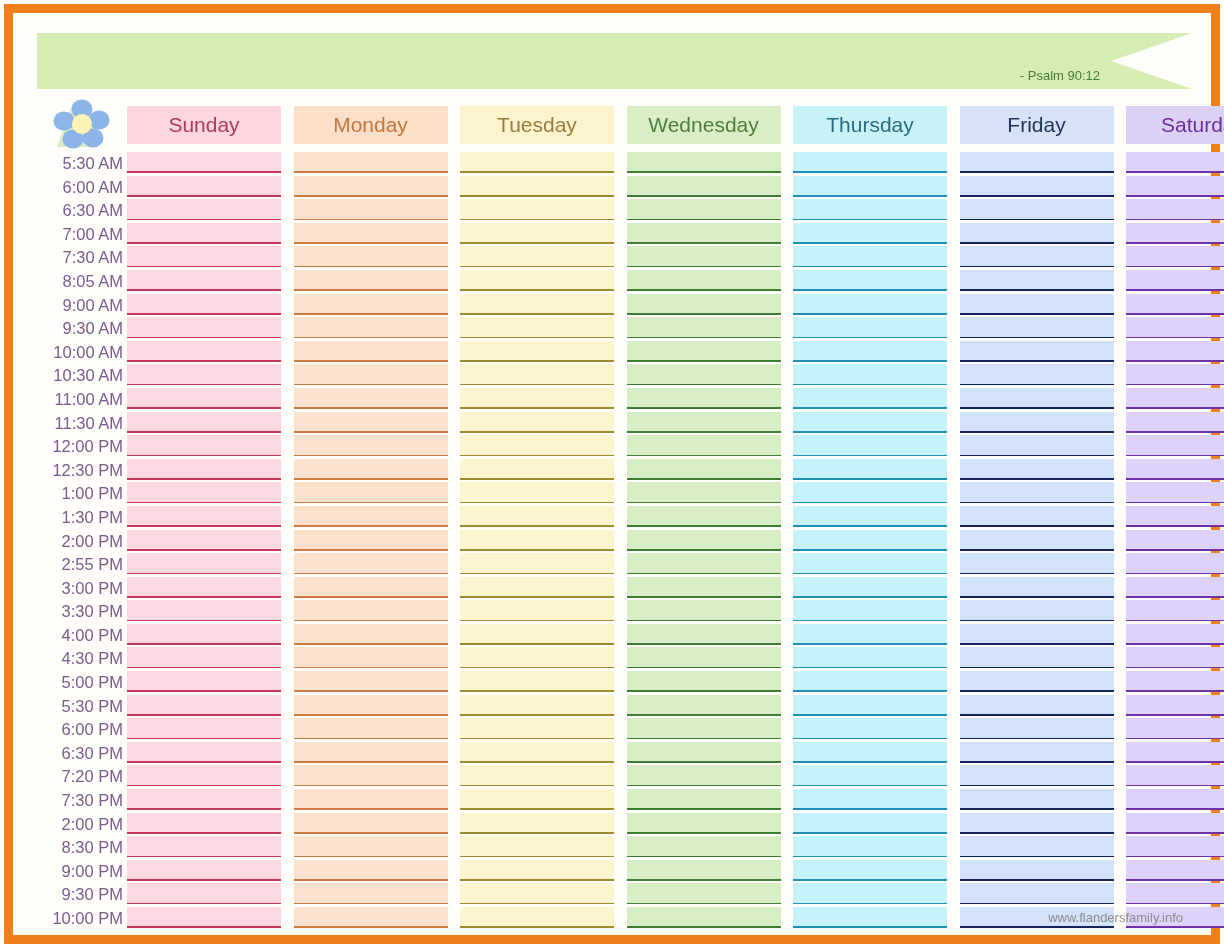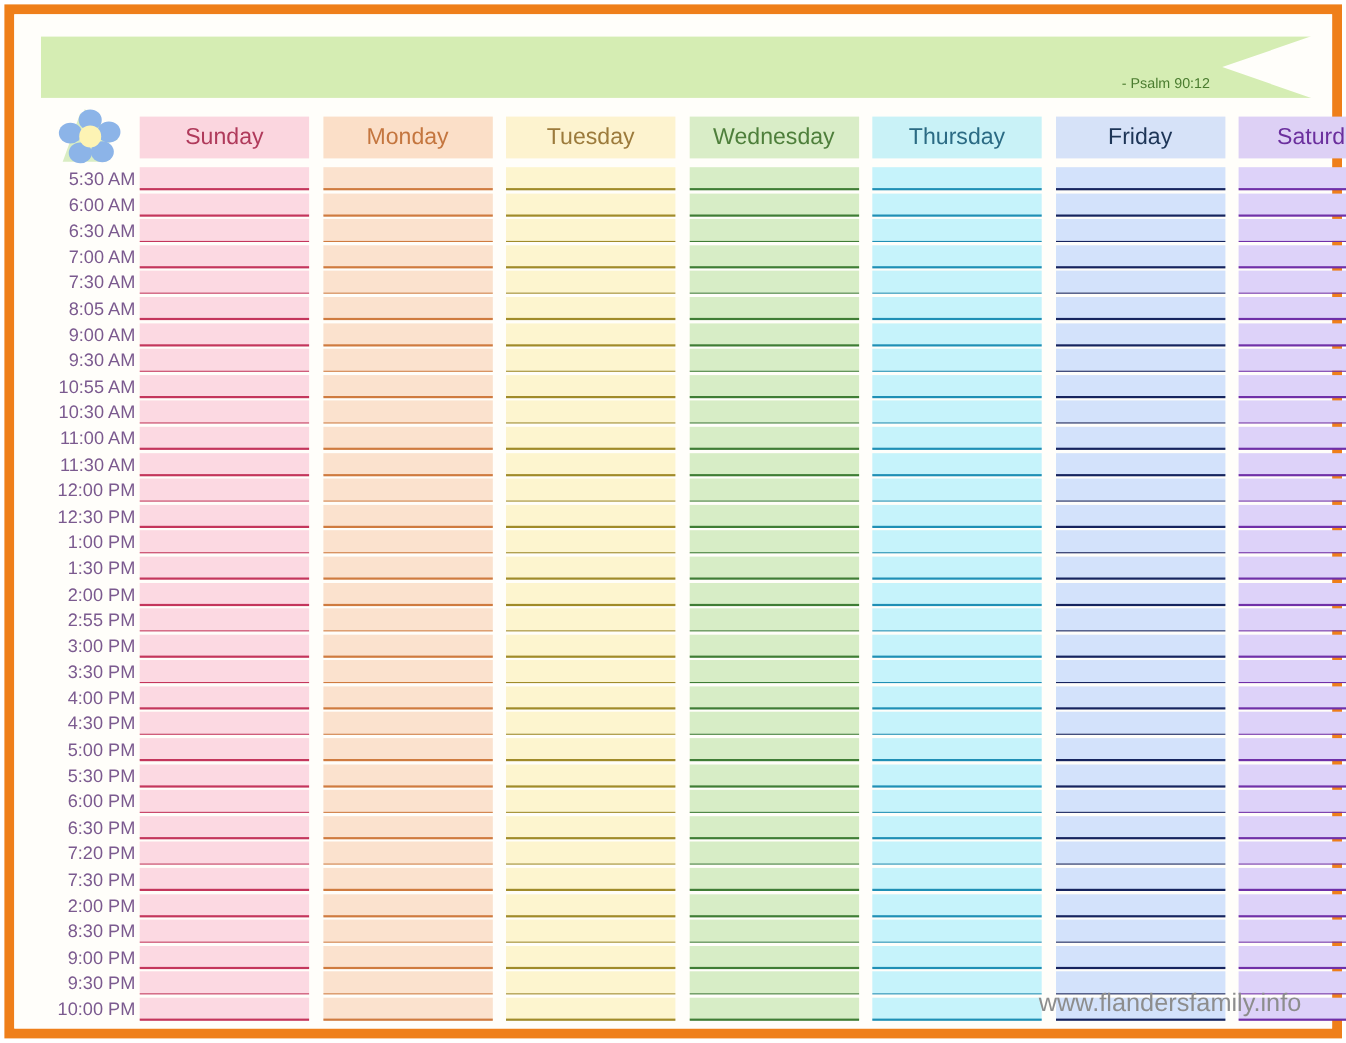--- a/index.html
+++ b/index.html
@@ -143,21 +143,21 @@
     font-size: 16.5px;
     color: #7b5a8f;
     white-space: nowrap;
   }
 
   
   #footer {
     position: absolute;
     right: 28px;
     bottom: 10px;
-    font-size: 23px;
+    font-size: 13px;
     color: #8d8d8d;
     white-space: nowrap;
   }
 </style>
 </head>
 <body>
 
 <div id="page">
   <div id="frame">
     <div id="sheet">
@@ -184,21 +184,21 @@
 
       <div id="times">
           <div class="time-row">5:30 AM</div>
           <div class="time-row">6:00 AM</div>
           <div class="time-row">6:30  AM</div>
           <div class="time-row">7:00 AM</div>
           <div class="time-row">7:30 AM</div>
           <div class="time-row">8:05 AM</div>
           <div class="time-row">9:00 AM</div>
           <div class="time-row">9:30 AM</div>
-          <div class="time-row">10:55 AM</div>
+          <div class="time-row">10:00 AM</div>
           <div class="time-row">10:30 AM</div>
           <div class="time-row">11:00 AM</div>
           <div class="time-row">11:30 AM</div>
           <div class="time-row">12:00 PM</div>
           <div class="time-row">12:30 PM</div>
           <div class="time-row">1:00 PM</div>
           <div class="time-row">1:30 PM</div>
           <div class="time-row">2:00 PM</div>
           <div class="time-row">2:55 PM</div>
           <div class="time-row">3:00 PM</div>

